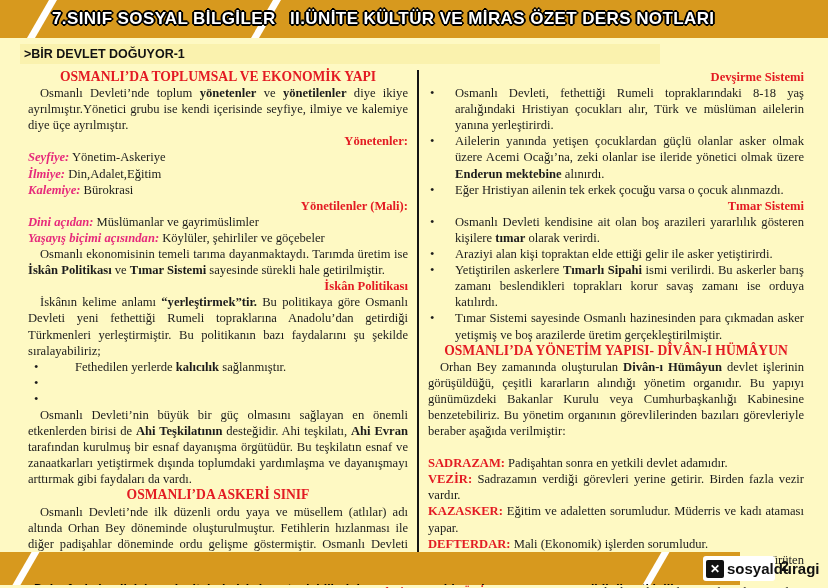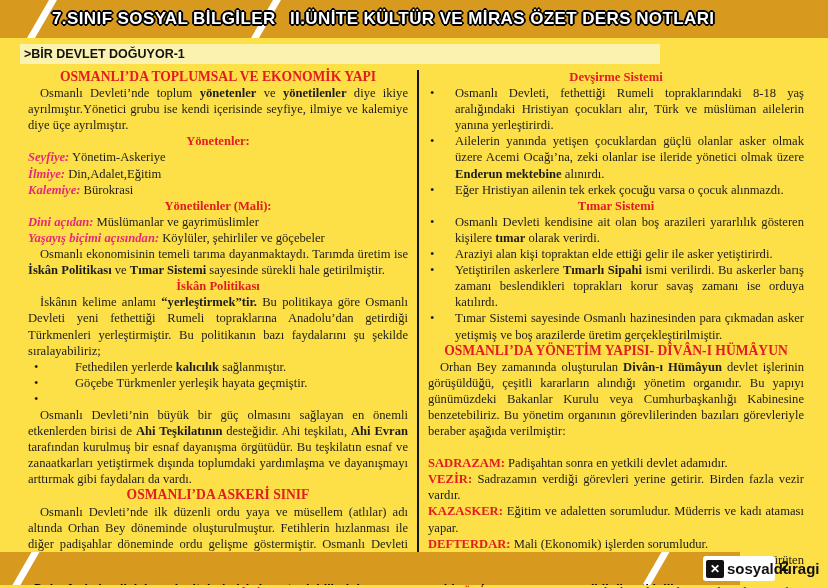--- a/index.html
+++ b/index.html
@@ -1,19 +1,19 @@
 <!DOCTYPE html>
 <html style="--gold: #D7991E; --banner: #FAF2AE; --red: #E31B23; --pink: #E62A7B; --ink: #1c1c1c;"><head>
 <meta charset="utf-8">
 <style>
   :root{
     --gold:#D7991E; --banner:#FAF2AE; --red:#E31B23; --pink:#E62A7B; --ink:#1c1c1c;
   }
   html,body{margin:0;padding:0;background:#fff;}
-  .page{position:relative;width:828px;height:588px;background:#fde047;overflow:hidden;
+  .page{position:relative;width:828px;height:588px;background:#fef9c3;overflow:hidden;
         font-family:"Liberation Serif",serif;}
   
   .band{position:absolute;left:0;width:828px;background:var(--gold);overflow:hidden;}
   .header{top:0;height:38px;}
   .slash{position:absolute;top:-6px;bottom:-6px;width:8px;background:#fff;transform:skewX(-30deg);}
   .header .s1{left:38px}
   .header .s2{left:262px}
   .htitle{position:absolute;top:9px;font-family:"Liberation Sans",sans-serif;font-weight:bold;
           font-size:17px;color:#fff;letter-spacing:.4px;white-space:nowrap;
           text-shadow:2px 0 0 #000,-2px 0 0 #000,0 2px 0 #000,0 -2px 0 #000,
@@ -25,21 +25,21 @@
           display:flex;align-items:center;}
   .banner span{font-family:"Liberation Sans",sans-serif;font-weight:bold;font-size:12.5px;
                color:#121212;padding-left:4px;}
   
   .content{position:absolute;left:28px;top:69px;width:776px;display:flex;align-items:flex-start;}
   .col{font-size:12.6px;line-height:16.1px;color:var(--ink);text-align:justify;}
   .col.left{width:380px;}
   .vdiv{width:2px;background:#141414;height:483px;margin:1px 9px 0 9px;}
   .col.right{flex:1;}
   .blk.heading{color:var(--red);font-weight:bold;text-align:center;font-size:13.6px;}
-  .blk.label{color:var(--red);font-weight:bold;text-align:center;}
+  .blk.label{color:var(--red);font-weight:bold;text-align:right;}
   .blk.para{text-indent:12px;}
   .blk.bullet{display:flex;}
   .left .dot{flex:0 0 47px;padding-left:6px;box-sizing:border-box;}
   .right .dot{flex:0 0 27px;padding-left:2px;box-sizing:border-box;}
   .btext{flex:1;}
   .term-label{color:var(--pink);font-weight:bold;font-style:italic;}
   .official-label{color:var(--red);font-weight:bold;}
   .blk.spacer{height:16px;}
   
   .footer{top:552px;height:33px;width:740px;}
@@ -88,21 +88,20 @@
         <div class="blk term"><span class="term-label">Yaşayış biçimi açısından:</span> Köylüler, şehirliler ve göçebeler</div>
         <div class="blk para">Osmanlı ekonomisinin temeli tarıma dayanmaktaydı. Tarımda üretim ise <b>İskân Politikası</b> ve <b>Tımar Sistemi</b> sayesinde sürekli hale getirilmiştir.</div>
         <div class="blk label">İskân Politikası</div>
         <div class="blk para">İskânın kelime anlamı <b>“yerleştirmek”tir.</b> Bu politikaya göre Osmanlı Devleti yeni fethettiği Rumeli topraklarına Anadolu’dan getirdiği Türkmenleri yerleştirmiştir. Bu politikanın bazı faydalarını şu şekilde sıralayabiliriz;</div>
         <div class="blk bullet">
           <span class="dot">•</span>
           <span class="btext">Fethedilen yerlerde <b>kalıcılık</b> sağlanmıştır.</span>
         </div>
         <div class="blk bullet">
           <span class="dot">•</span>
-          <span class="btext">Göçebe Türkmenler yerleşik hayata geçmiştir.</span>
         </div>
         <div class="blk bullet">
           <span class="dot">•</span>
         </div>
         <div class="blk para">Osmanlı Devleti’nin büyük bir güç olmasını sağlayan en önemli etkenlerden birisi de <b>Ahi Teşkilatının</b> desteğidir. Ahi teşkilatı, <b>Ahi Evran</b> tarafından kurulmuş bir esnaf dayanışma örgütüdür. Bu teşkilatın esnaf ve zanaatkarları yetiştirmek dışında toplumdaki yardımlaşma ve dayanışmayı arttırmak gibi faydaları da vardı.</div>
         <div class="blk heading">OSMANLI’DA ASKERİ SINIF</div>
         <div class="blk para">Osmanlı Devleti’nde ilk düzenli ordu yaya ve müsellem (atlılar) adı altında Orhan Bey döneminde oluşturulmuştur. Fetihlerin hızlanması ile diğer padişahlar döneminde ordu gelişme göstermiştir. Osmanlı Devleti asker ihtiyacını <b>Devşirme</b> ve <b>Tımar sistemleri</b> ile karşılamıştır. Osmanlı ordusu genel hatları ile aşağıdaki gibidir;</div>
         <div class="blk label">Kara Kuvvetleri:</div>
       </div>
     <div class="vdiv"></div>

